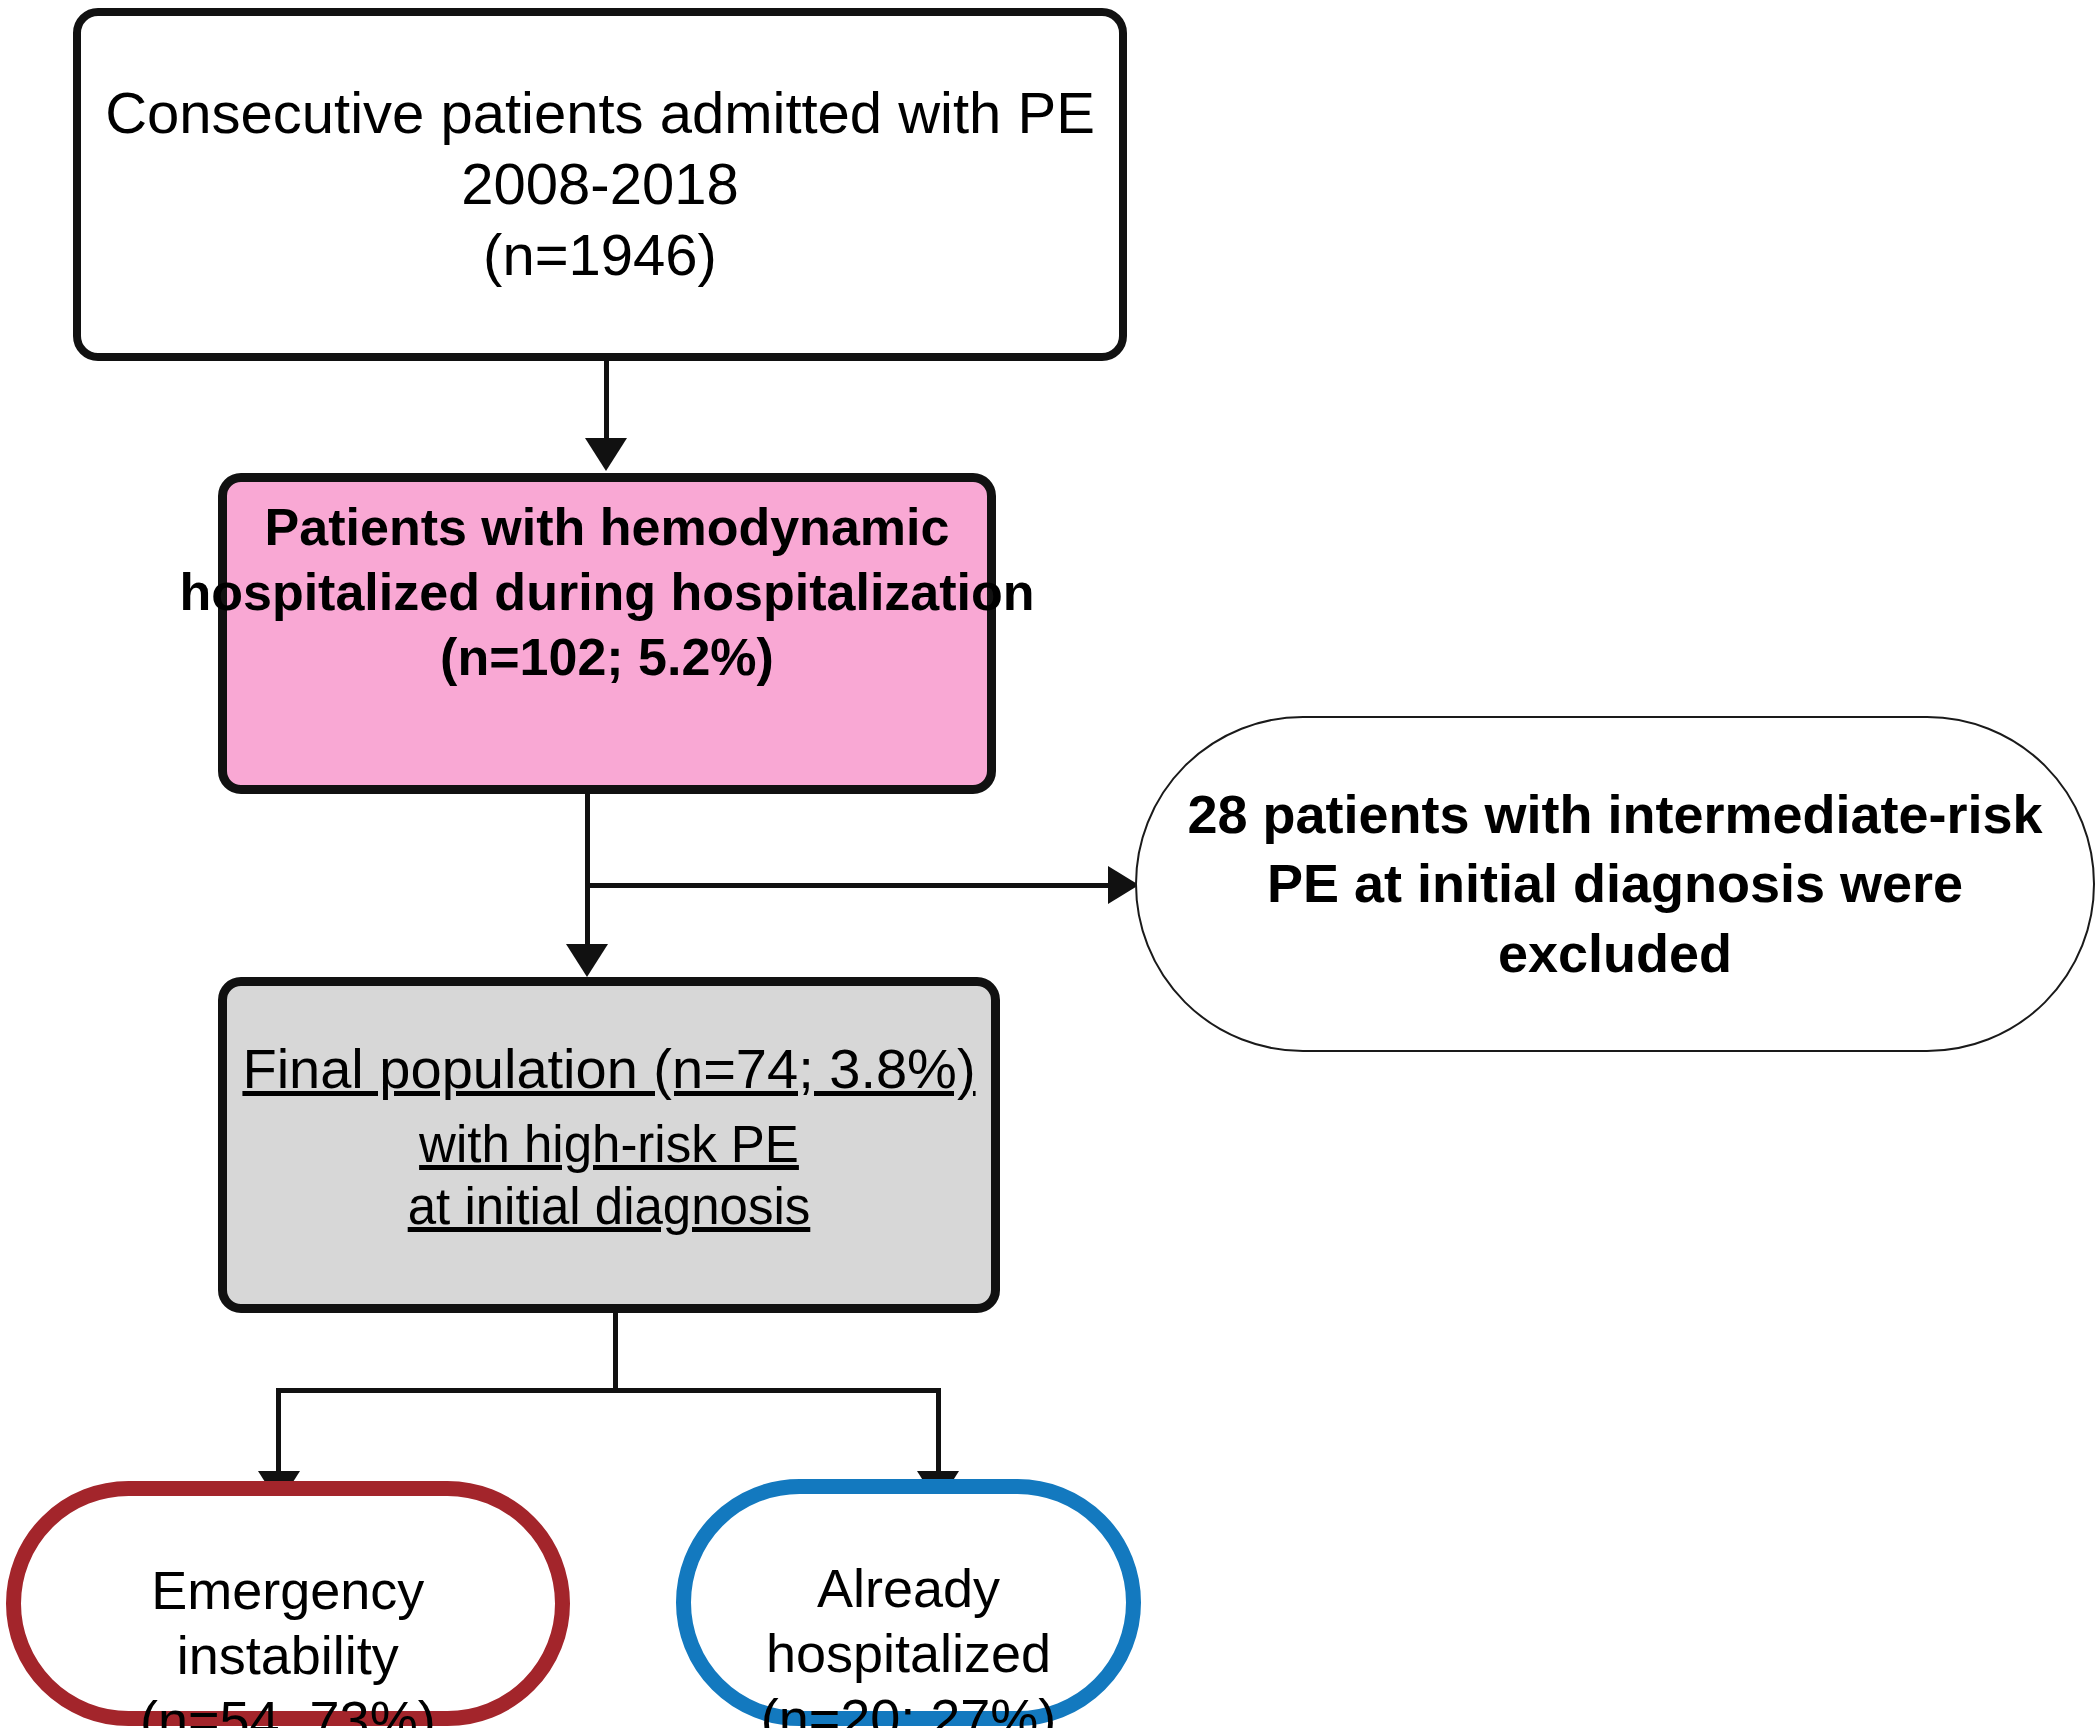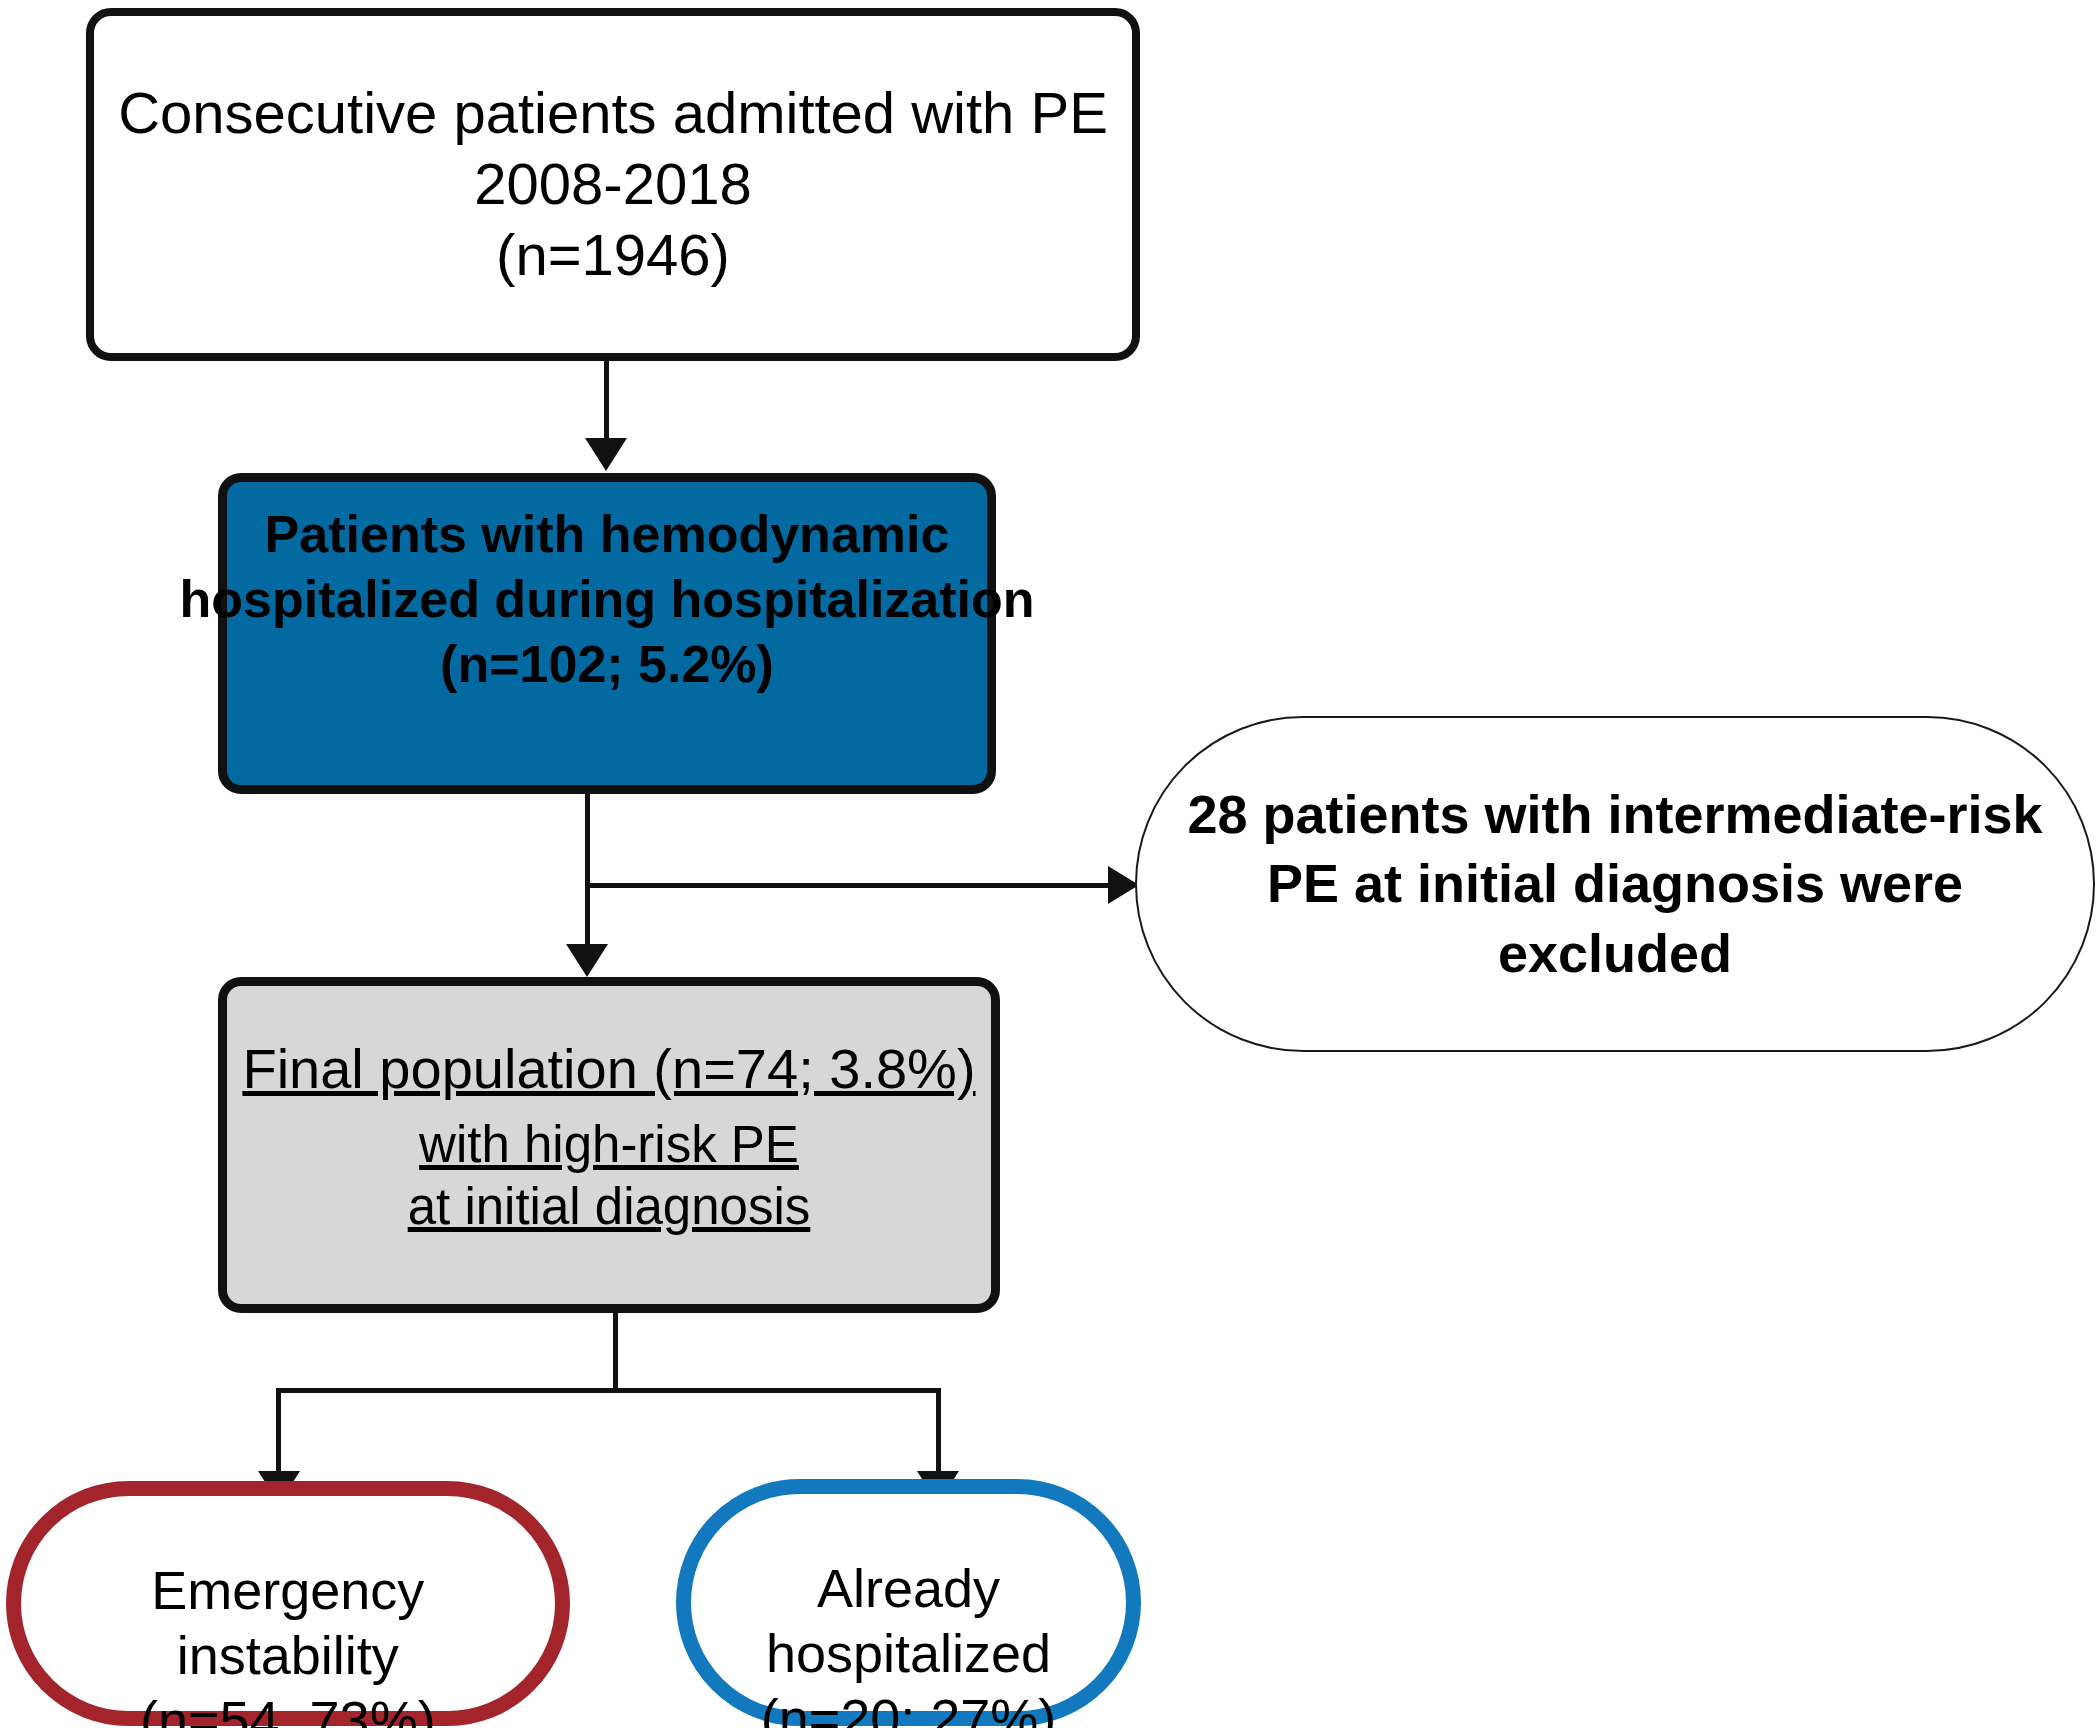--- a/index.html
+++ b/index.html
@@ -26,44 +26,44 @@
     align-items: center;
     justify-content: center;
     text-align: center;
     color: #000000;
     line-height: 1.18;
   }
   .node .line { display: block; white-space: nowrap; }
 
   
   #node-cohort {
-    left: 86px;
+    left: 73px;
     top: 7.7px;
     width: 1054px;
     height: 353px;
     background: #ffffff;
     border: 8.7px solid #111111;
     border-radius: 25px;
     font-size: 58px;
   }
   #node-cohort .line { line-height: 1.22; }
 
   
   #node-unstable {
     left: 218px;
     top: 473px;
     width: 778px;
     height: 321px;
-    background: #0369a1;
+    background: #f9a8d4;
     border: 9.7px solid #111111;
     border-radius: 23px;
     font-size: 52px;
     font-weight: bold;
     justify-content: flex-start;
-    padding-top: 20px;
+    padding-top: 13px;
   }
   #node-unstable .line { line-height: 1.25; }
 
   
   #node-final {
     left: 218px;
     top: 977px;
     width: 782px;
     height: 336px;
     background: #d7d7d7;

